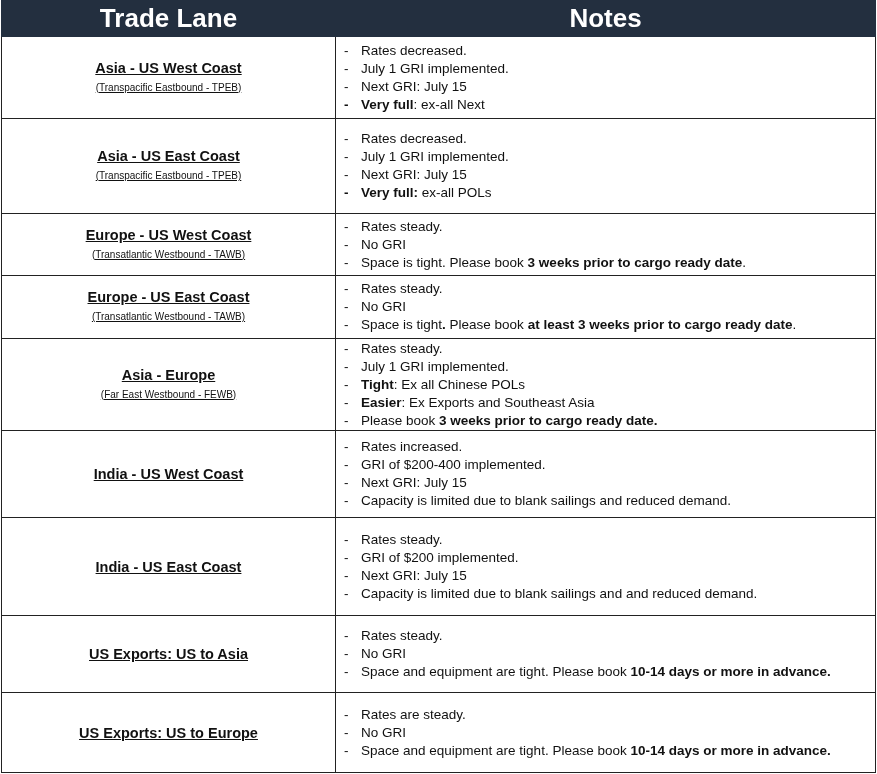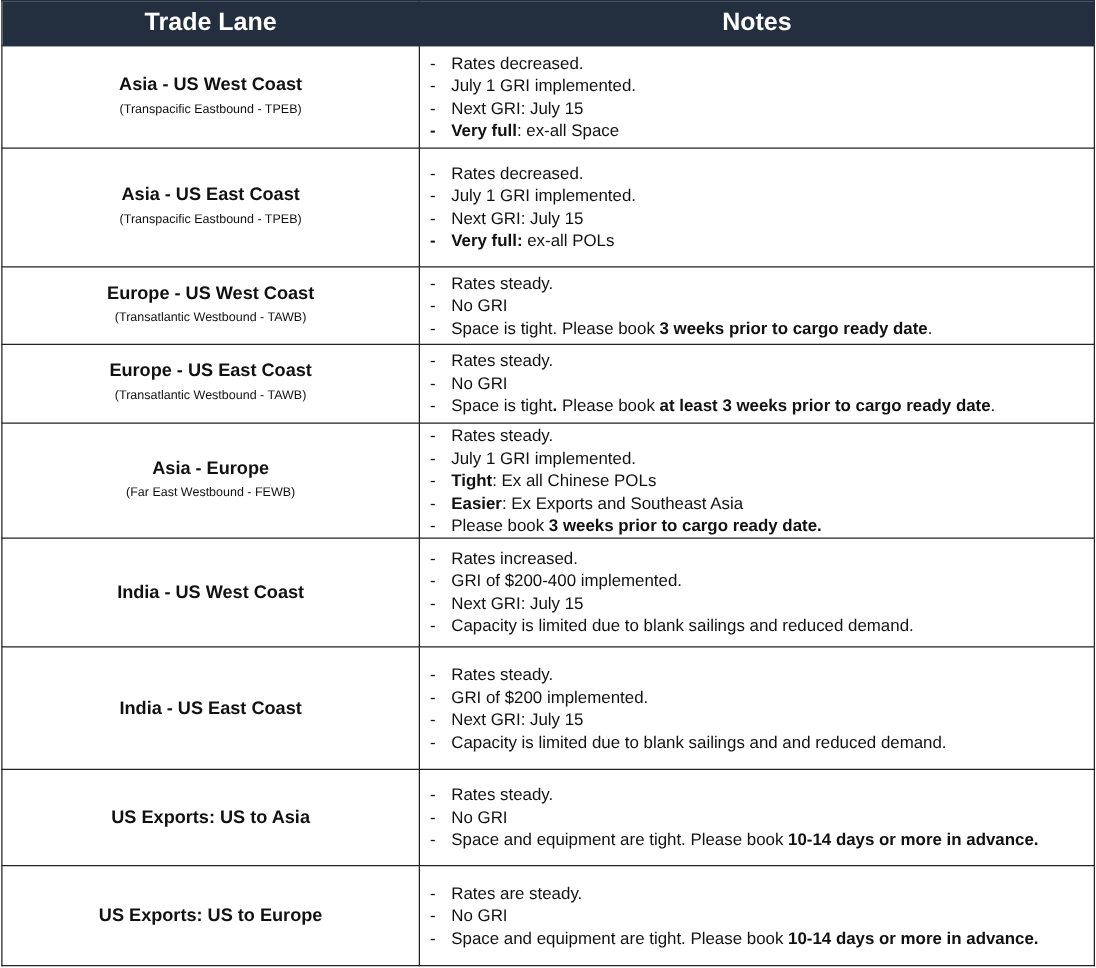--- a/index.html
+++ b/index.html
@@ -1,20 +1,20 @@
 <!DOCTYPE html>
 <html><head>
 <meta charset="utf-8">
 <style>
   html, body { margin:0; padding:0; background:#fff; }
   body { width:877px; height:774px; overflow:hidden; font-family:"Liberation Sans", sans-serif; color:#111; }
   table { border-collapse:collapse; width:875px; margin-left:1px; table-layout:fixed; }
-  th { background:#232f3f; color:#fff; font-size:20px; font-weight:bold; height:35px; padding:0; border:1px solid #232f3f; }
+  th { background:#232f3f; color:#fff; font-size:26px; font-weight:bold; height:35px; padding:0; border:1px solid #232f3f; }
   td { border:1.5px solid #222; padding:0; vertical-align:middle; }
-  td.lane { width:333px; text-align:center; }
+  td.lane { width:333px; text-align:center;text-decoration:underline; }
   .lane-title { font-weight:bold; font-size:14.5px; line-height:20px; }
   .lane-sub { font-size:10px; line-height:20px; }
   td.notes { padding:0 0 0 8px; }
   ul { list-style:none; margin:0; padding:0; }
   li { position:relative; padding-left:17px; font-size:13.5px; line-height:18px; }
   li .dash { position:absolute; left:0; top:0; }
   li b { font-weight:bold;text-align:center; }
 </style>
 </head>
 <body>
@@ -30,21 +30,21 @@
       <tr style="height: 82px;">
         <td class="lane">
           <div class="lane-title">Asia - US West Coast</div>
           <div class="lane-sub">(Transpacific Eastbound - TPEB)</div>
         </td>
         <td class="notes">
           <ul>
             <li><span class="dash">-</span><span>Rates decreased.</span></li>
             <li><span class="dash">-</span><span>July 1 GRI implemented.</span></li>
             <li><span class="dash">-</span><span>Next GRI: July 15</span></li>
-            <li><span class="dash" style="font-weight: bold;">-</span><b>Very full</b><span>: ex-all Space</span></li>
+            <li><span class="dash" style="font-weight: bold;">-</span><b>Very full</b><span>: ex-all Next</span></li>
           </ul>
         </td>
       </tr>
       <tr style="height: 95px;">
         <td class="lane">
           <div class="lane-title">Asia - US East Coast</div>
           <div class="lane-sub">(Transpacific Eastbound - TPEB)</div>
         </td>
         <td class="notes">
           <ul>

